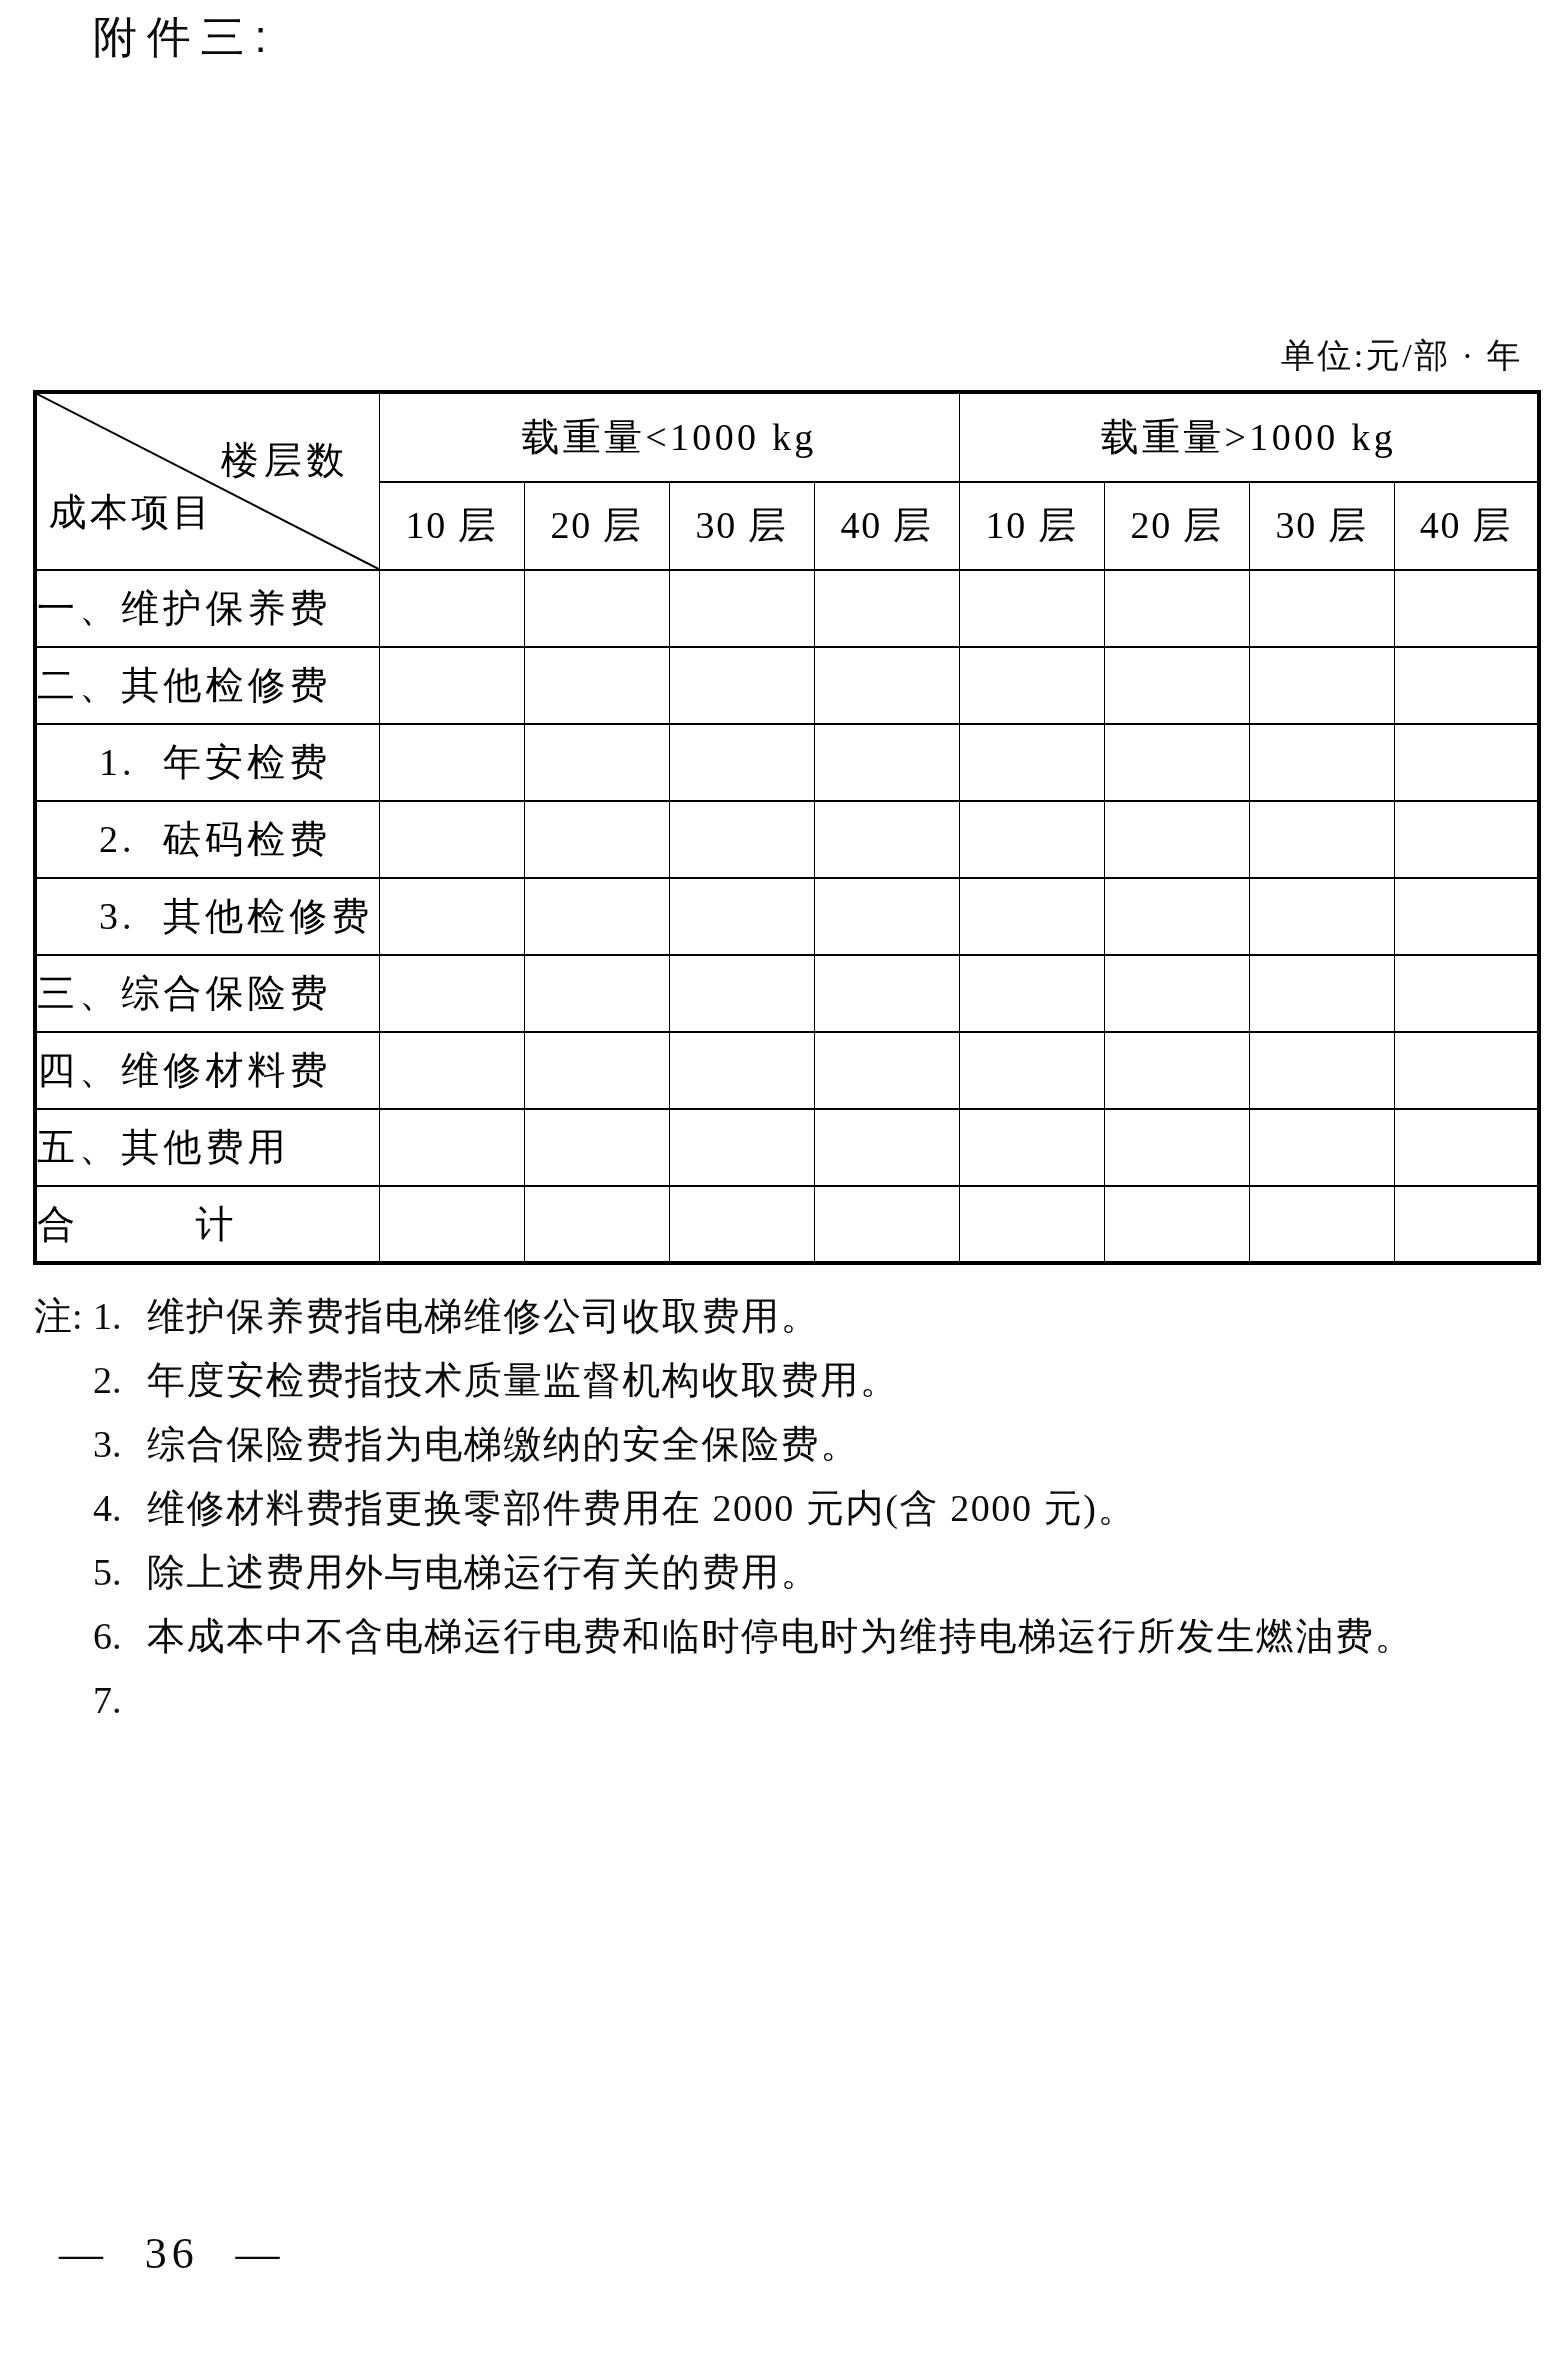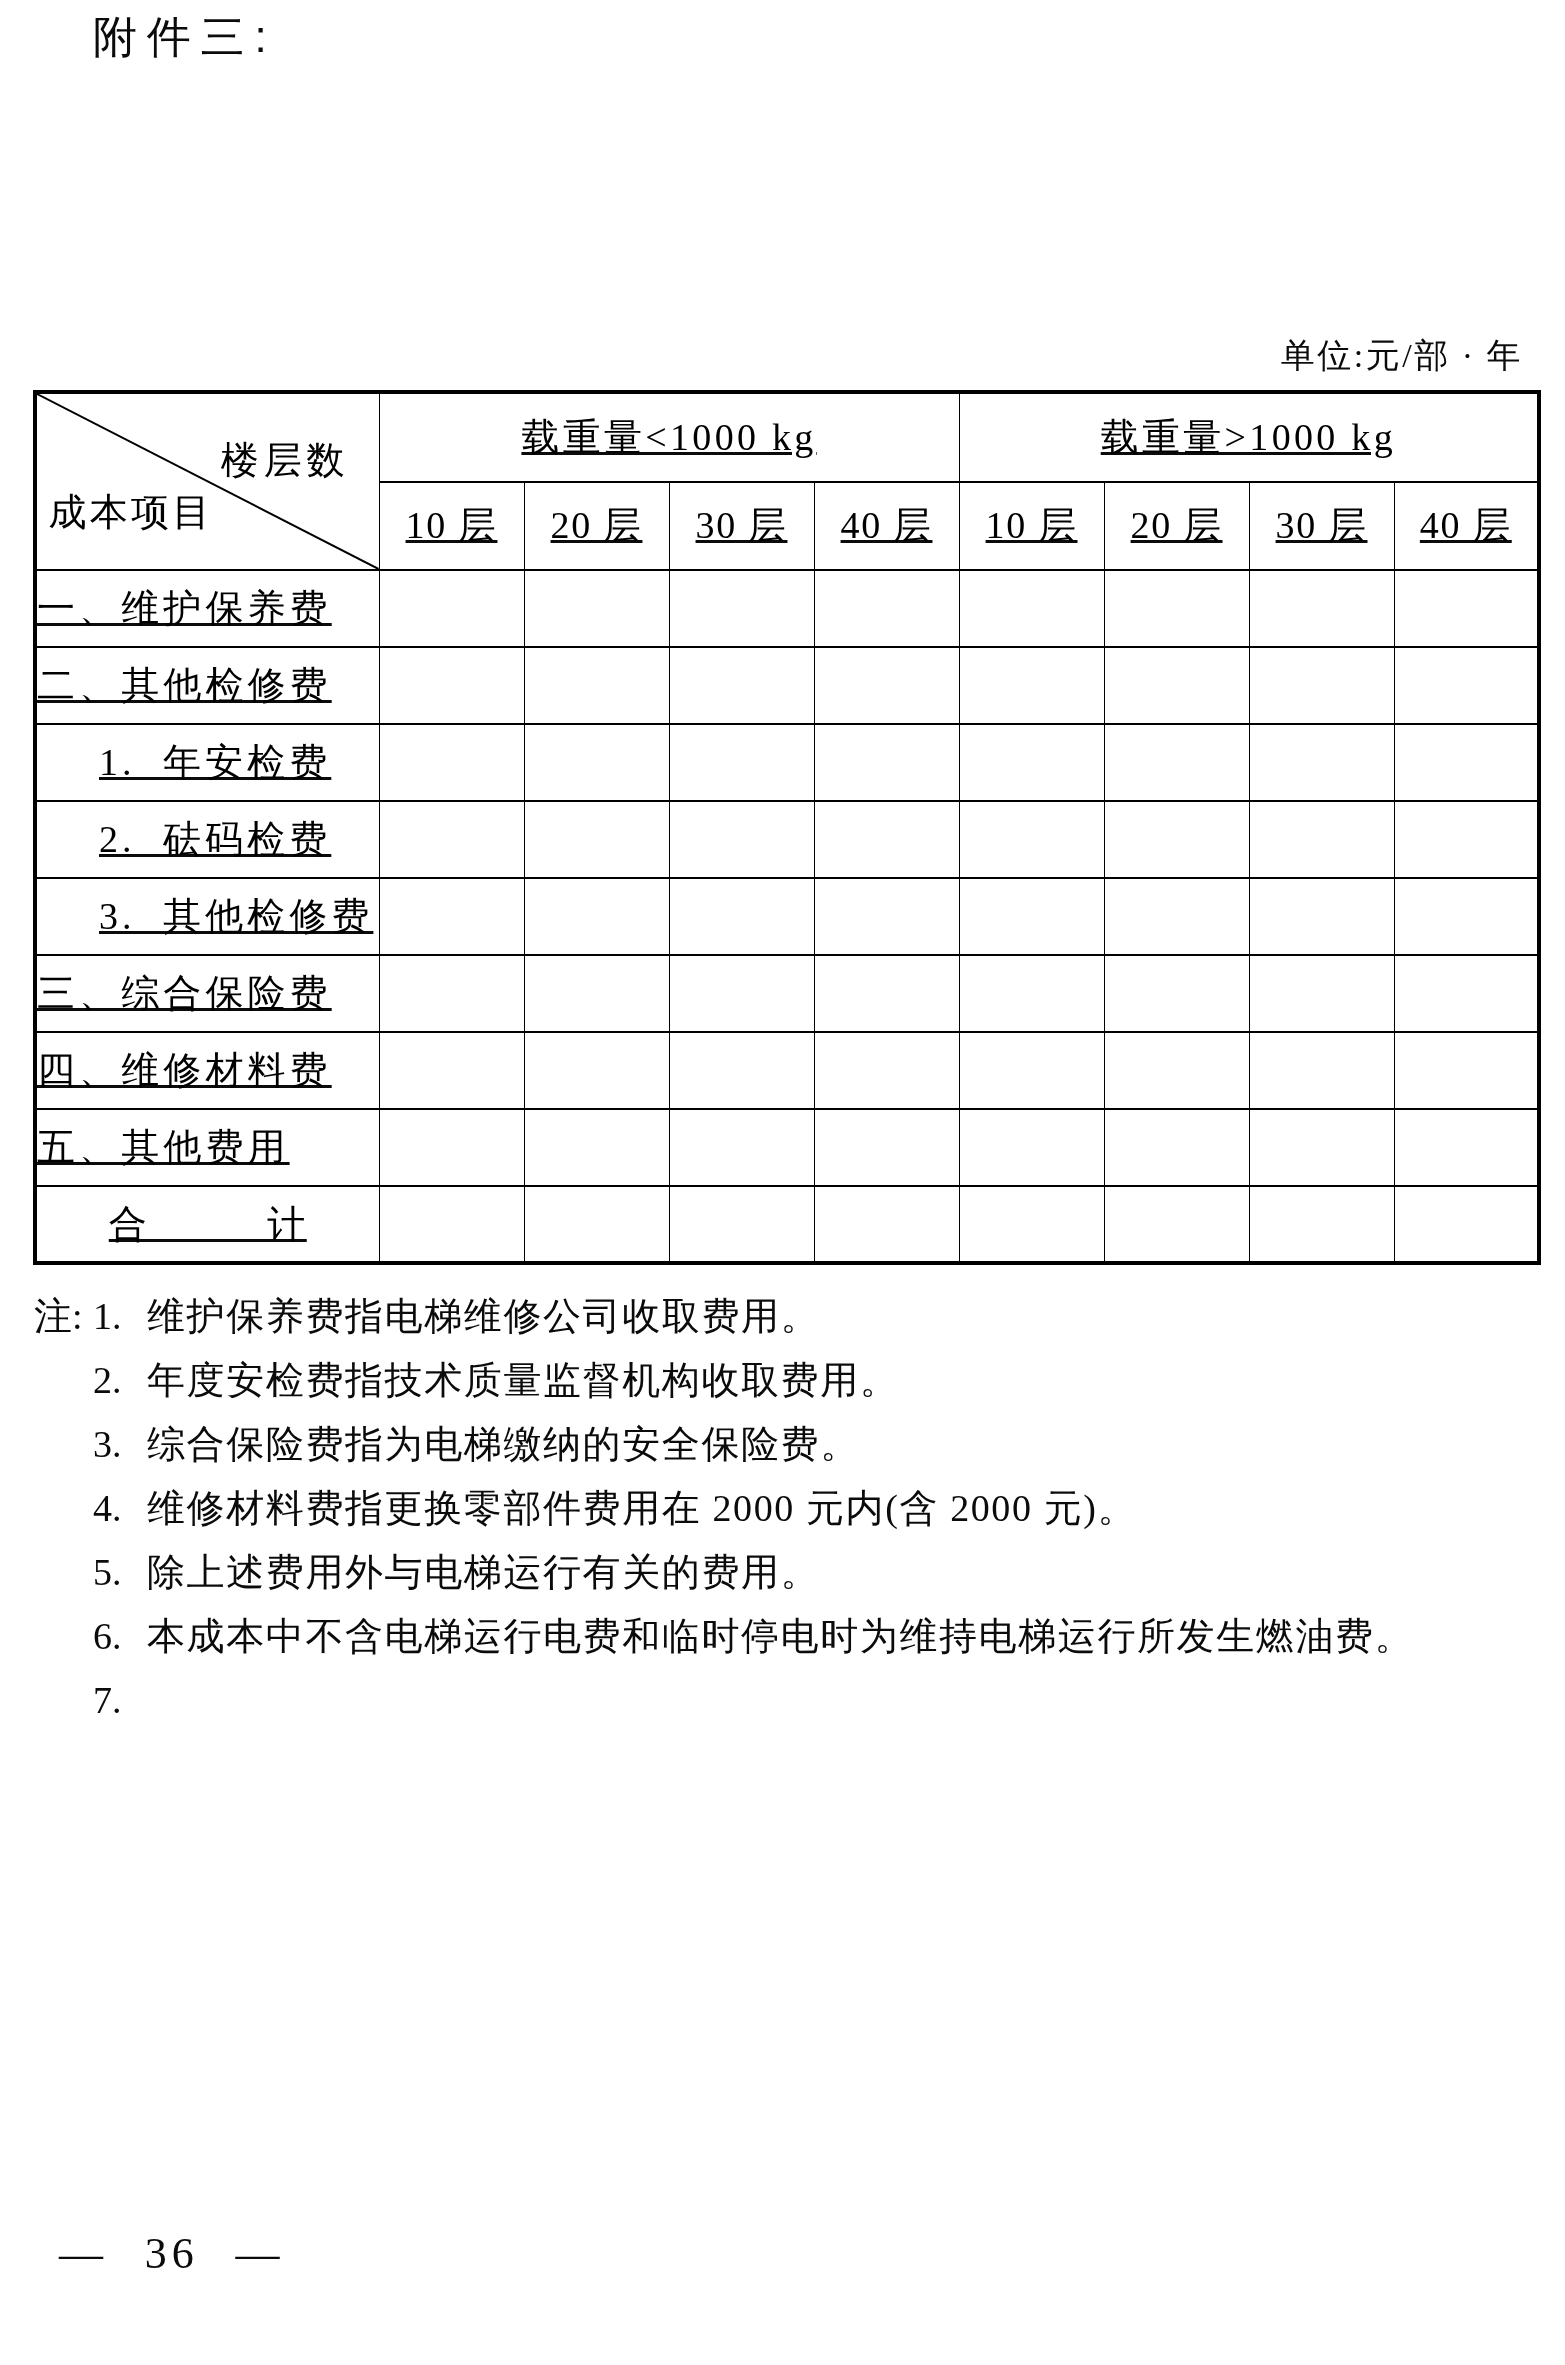--- a/index.html
+++ b/index.html
@@ -22,42 +22,41 @@
     white-space:pre;
   }
   .unit-note{
     position:absolute;right:42px;top:333px;
     font-size:34px;letter-spacing:2.5px;white-space:pre;
   }
   table.cost{
     position:absolute;left:33px;top:390px;
     width:1501px;border-collapse:collapse;table-layout:fixed;
     border:4.9px solid #000;
-    text-decoration:underline;
   }
   table.cost th,table.cost td{
     border-left:1.6px solid #000;border-right:1.6px solid #000;
     border-top:2.5px solid #000;border-bottom:2.5px solid #000;
     padding:0;font-weight:normal;font-size:38px;color:#000;
     overflow:hidden;
   }
   tr.hrow1{height:88px;}
   tr.hrow2{height:87px;}
   tr.drow{height:77px;}
   .group-th{text-align:center;letter-spacing:3.3px;}
   .sub-th{text-align:center;letter-spacing:1.6px;white-space:pre;}
   .corner-box{position:relative;width:100%;height:175px;}
   .corner-box svg{position:absolute;left:0;top:0;width:100%;height:100%;display:block;}
   .corner-floors{position:absolute;top:41px;right:29px;letter-spacing:4.9px;font-size:38px;}
   .corner-cost{position:absolute;left:11.4px;bottom:31px;letter-spacing:3.3px;font-size:38px;}
   .row-label{
     text-align:left;padding-left:14.7px;letter-spacing:4.1px;white-space:pre;
   }
   .row-label.sub{padding-left:62px;}
-  .row-label.total{text-align:center;padding-left:0;letter-spacing:1.6px;margin-top:36px;}
+  .row-label.total{text-align:left;padding-left:0;letter-spacing:1.6px;margin-top:36px;}
   .notes{
     position:absolute;left:34px;top:1284px;width:1519px;
     font-size:38px;
   }
   .note-line{display:flex;align-items:baseline;height:64px;line-height:64px;}
   .note-prefix{flex:none;width:59px;letter-spacing:0;}
   .note-num{flex:none;width:54px;}
   .note-text{letter-spacing:1.6px;white-space:pre;}
   .page-footer{
     position:absolute;left:59px;top:2228px;

